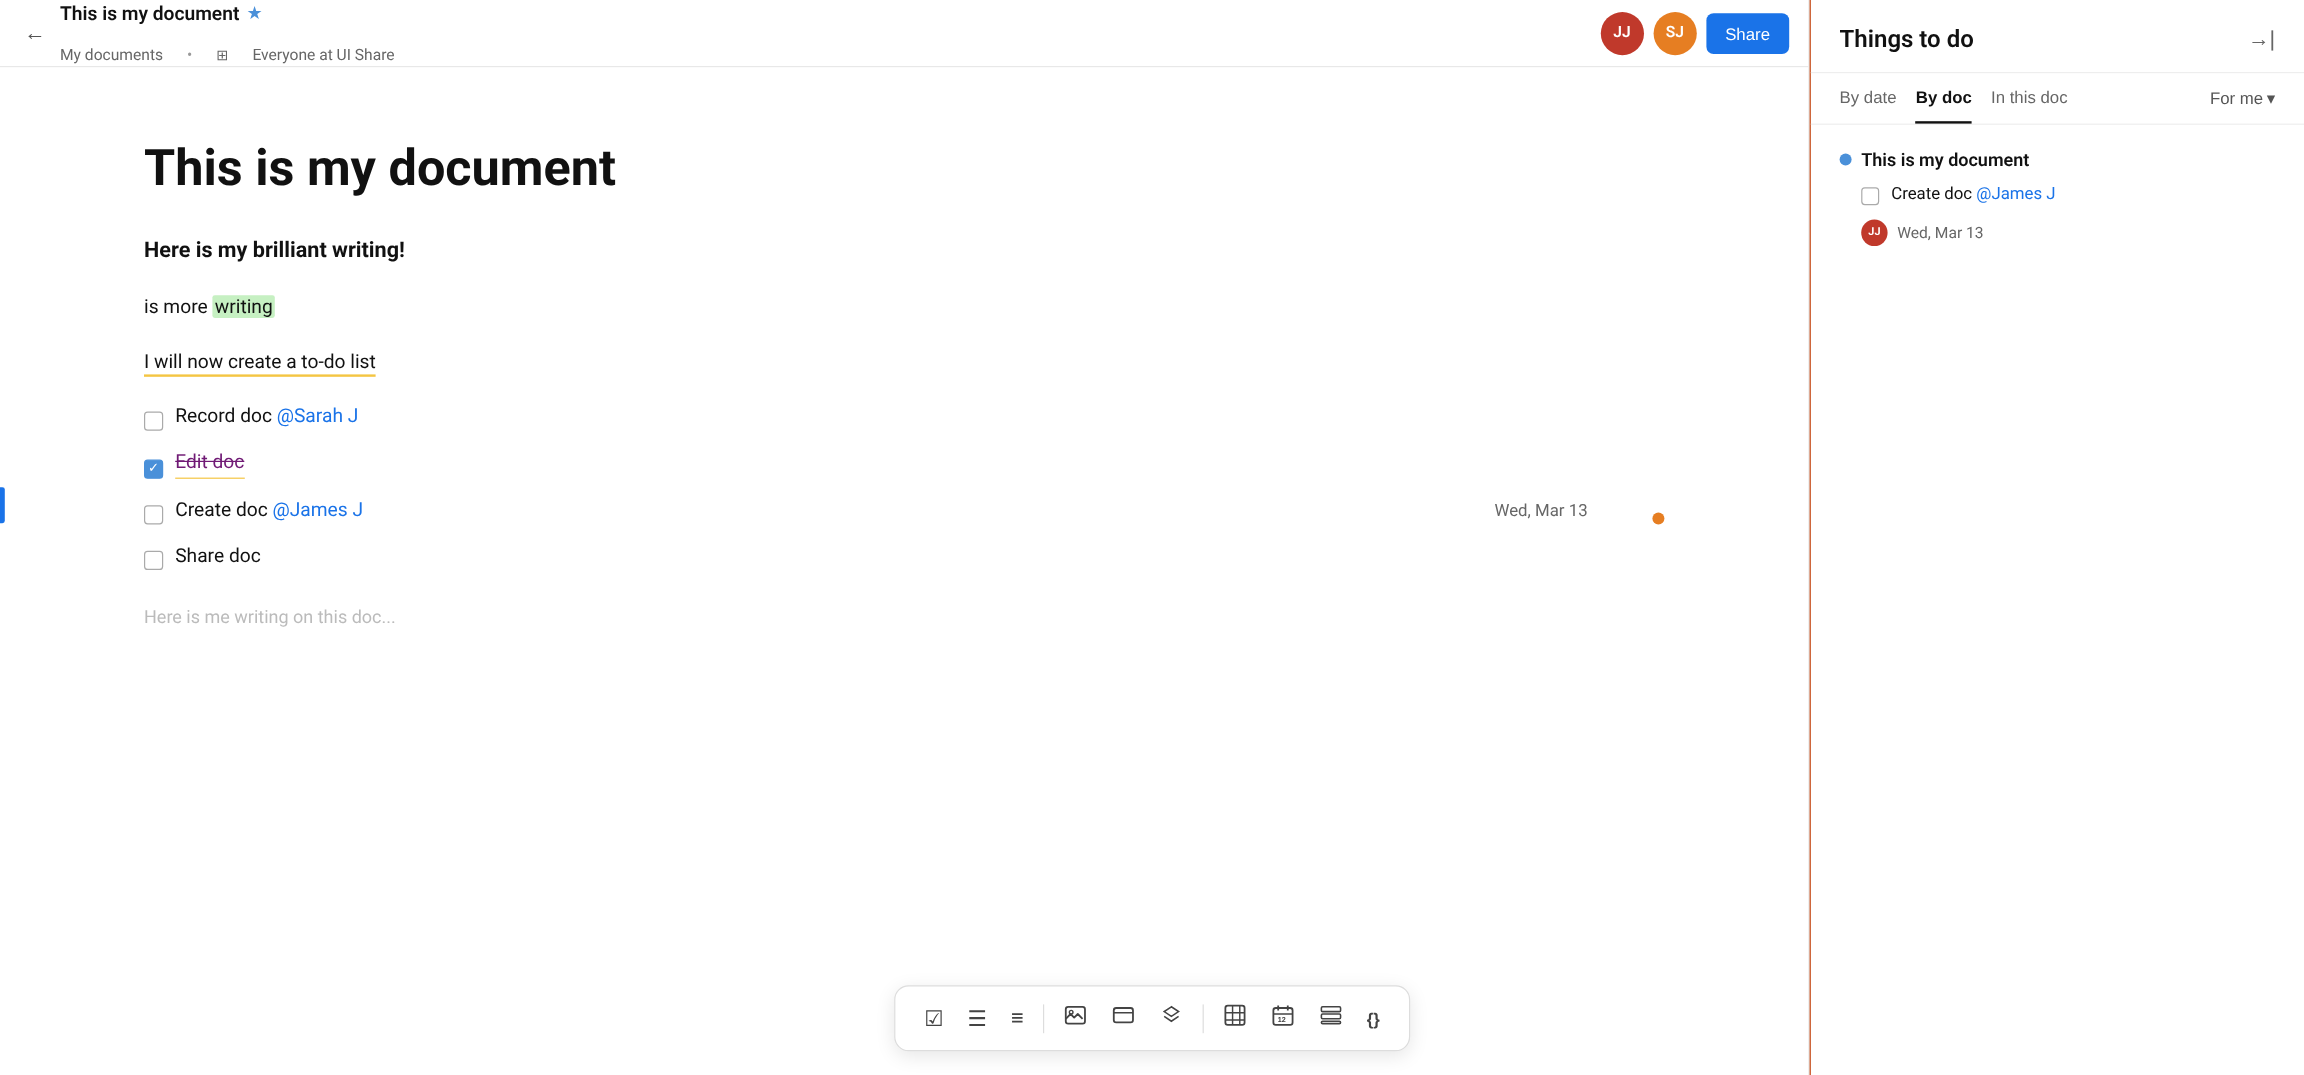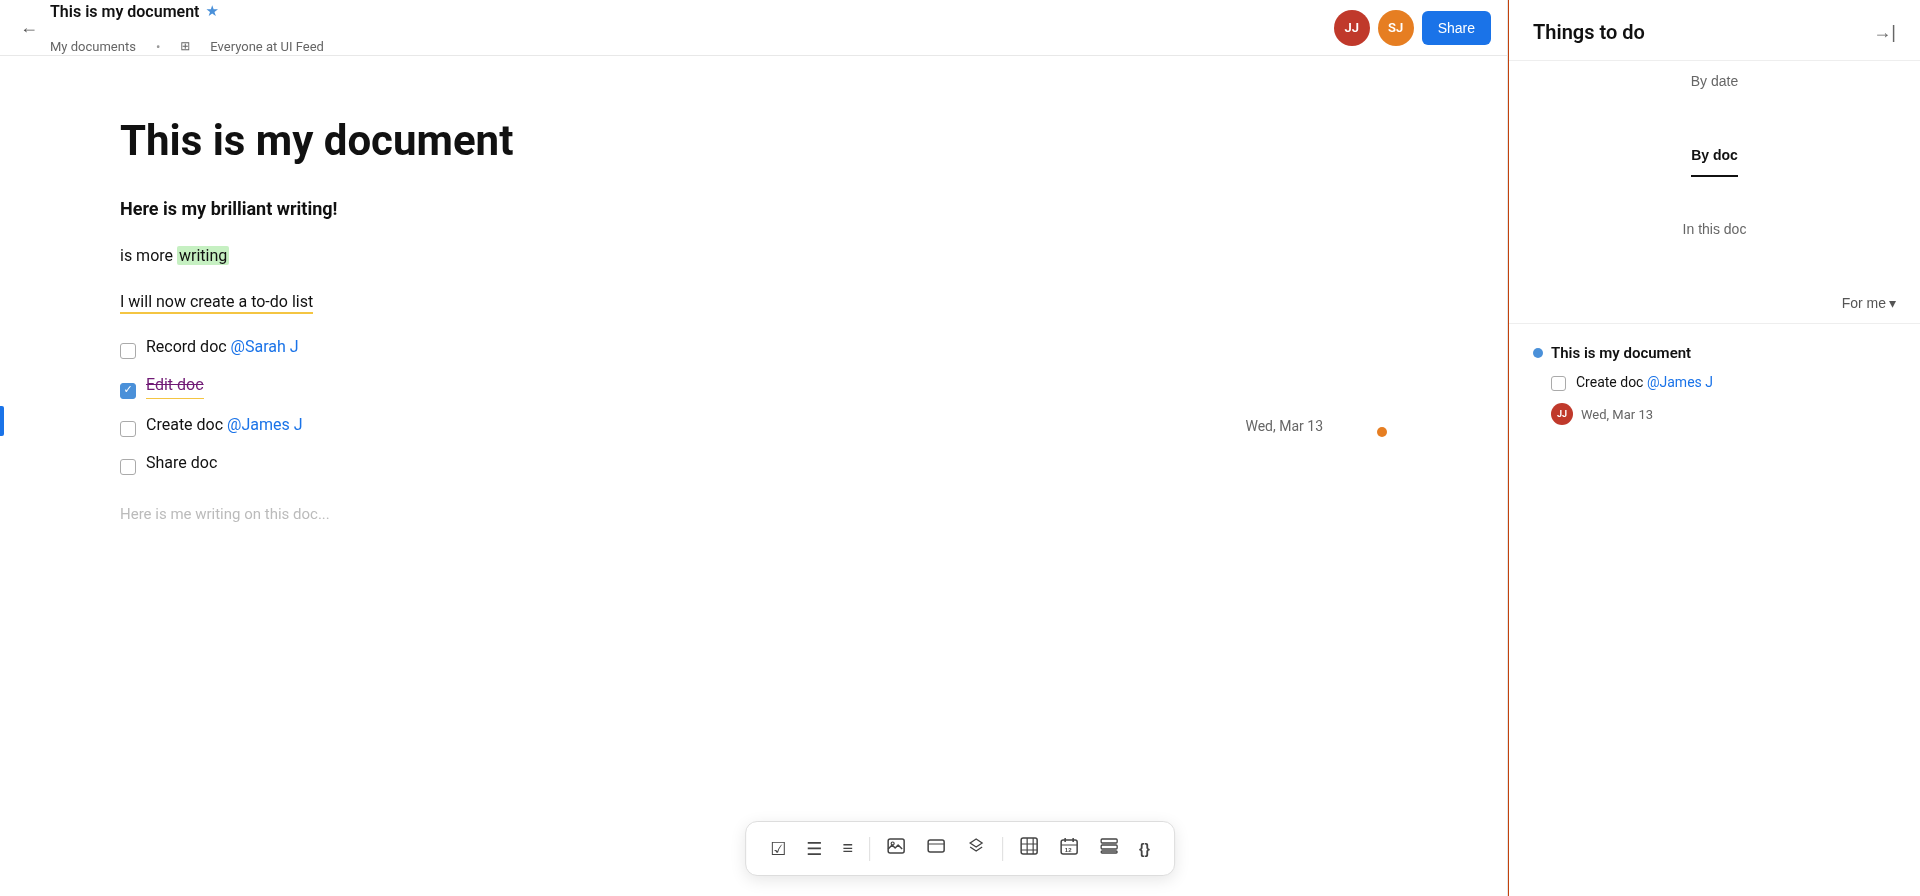--- a/index.html
+++ b/index.html
@@ -234,23 +234,22 @@
     }
     .sidebar-collapse-btn {
       background: none; border: none; cursor: pointer;
       color: #666; font-size: 18px;
       display: flex; align-items: center;
     }
     .sidebar-tabs {
       display: flex;
       align-items: center;
       padding: 0 24px;
-      gap: 32px;
+      gap: 16px;
       border-bottom: 1px solid #eee;
-      flex-direction: column;
     }
     .sidebar-tab {
       font-size: 14px;
       color: #666;
       padding: 12px 0;
       cursor: pointer;
       border-bottom: 2px solid transparent;
       background: none; border-left: none; border-right: none; border-top: none;
     }
     .sidebar-tab.active {
@@ -336,21 +335,21 @@
       <button class="back-btn">←</button>
       <div class="doc-title-area">
         <div class="doc-title-top">
           <span class="doc-title-text">This is my document</span>
           <span class="star-icon">★</span>
         </div>
         <div class="breadcrumb">
           <span>My documents</span>
           <span class="breadcrumb-dot">•</span>
           <span class="breadcrumb-icon">⊞</span>
-          <span>Everyone at UI Feed</span>
+          <span>Everyone at UI Share</span>
         </div>
       </div>
     </div>
     <div class="top-bar-right">
       <div class="avatar avatar-jj">JJ</div>
       <div class="avatar avatar-sj">SJ</div>
       <button class="share-btn">Share</button>
     </div>
   </div>
 

